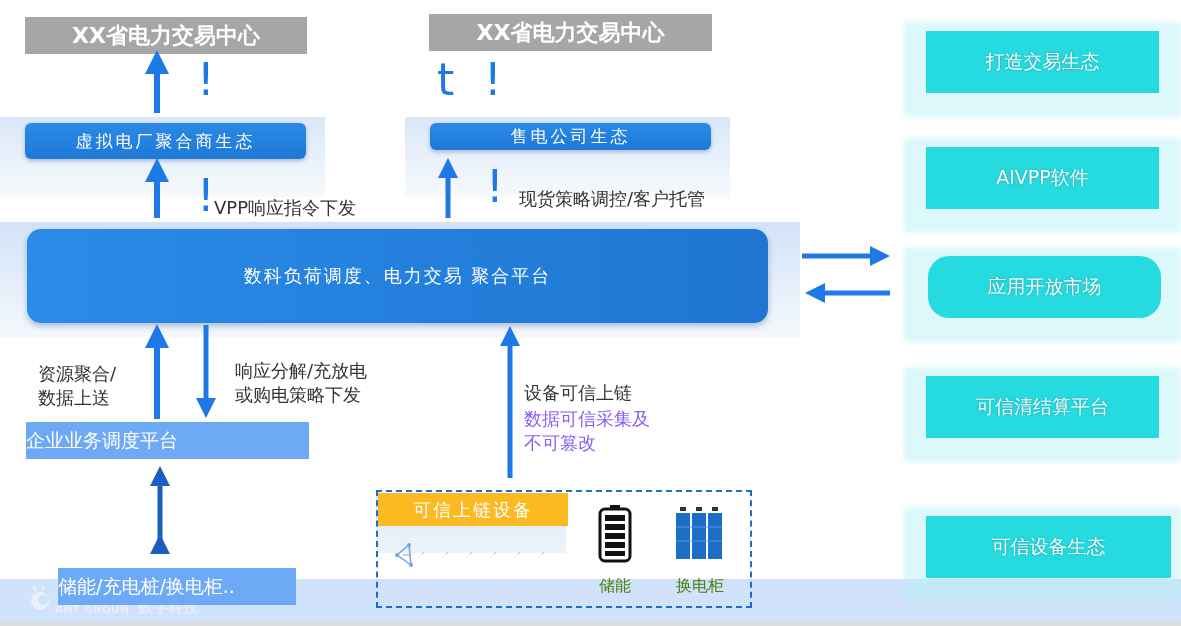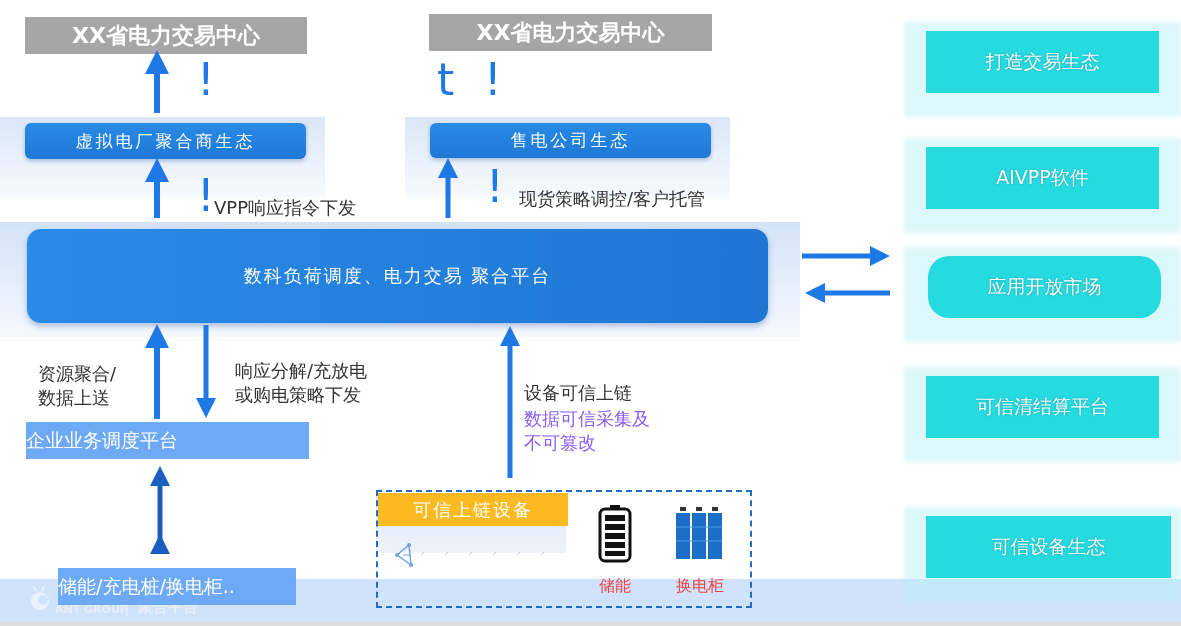--- a/index.html
+++ b/index.html
@@ -13,54 +13,54 @@
   .main-shadow { background:linear-gradient(180deg, rgba(200,220,245,0.8), rgba(220,232,248,0.3)); }
   .main-box { background:linear-gradient(90deg,#2b8be8,#1e76d2); border-radius:14px; color:#fff; font-size:18px; letter-spacing:2px; display:flex; align-items:center; justify-content:center; box-shadow:0 3px 6px rgba(0,60,140,0.3); }
   .light-box { background:#6ea9f5; color:#fff; font-size:19px; display:flex; align-items:center; justify-content:flex-start; }
   .teal-glow { background:rgba(180,240,245,0.45); filter:blur(2px); }
   .teal-box { background:#26dbe0; color:#fff; font-size:19px; display:flex; align-items:center; justify-content:center; text-shadow:0 0 2px rgba(0,80,90,0.5); }
   .label { color:#333; font-size:18px; line-height:24px; white-space:nowrap; }
   .red { color:#8b5cf6; }
   .excl { color:#1e78e6; font-size:44px; line-height:44px; font-family:"DejaVu Sans", sans-serif; }
   .dashed { border:2px dashed #1e6ec8; }
   .orange-box { background:#fbb922; color:#fff; font-size:18px; letter-spacing:2px; display:flex; align-items:center; justify-content:center; }
-  .dev-label { color:#ef4444; font-size:16px; }
+  .dev-label { color:#4d7c0f; font-size:16px; }
   .logo-text { color:#e6eefb; font-size:11px; font-weight:bold; }
   svg { overflow:visible; }
 </style>
 </head>
 <body>
 
 <div class="abs bottom-strip"></div>
 <div class="abs bottom-edge"></div>
 <div class="abs" style="left:28px;top:585px;">
   <svg width="24" height="26">
     <circle cx="12" cy="16" r="9" fill="#eaf1fc"></circle>
     <circle cx="15" cy="15" r="5" fill="#d1e3fb"></circle>
     <line x1="8" y1="6" x2="5" y2="1" stroke="#eaf1fc" stroke-width="2"></line>
     <line x1="14" y1="6" x2="16" y2="1" stroke="#eaf1fc" stroke-width="2"></line>
   </svg>
 </div>
 <div class="abs logo-text" style="left:55px;top:603px;">ANT GROUP</div>
 <div class="abs logo-text" style="left:125px;top:603px;">|</div>
-<div class="abs logo-text" style="left:138px;top:598px;font-size:15px;">聚合平台</div>
+<div class="abs logo-text" style="left:138px;top:598px;font-size:15px;">数字科技</div>
 
 <div class="abs grey-box" style="left:25px;top:17px;width:282px;height:37px;">
   <span>XX省电力交易中心</span>
 </div>
 <div class="abs grey-box" style="left:429px;top:14px;width:283px;height:37px;">
   <span>XX省电力交易中心</span>
 </div>
 
 <div class="abs eco-shadow" style="left:0;top:117px;width:325px;height:80px;"></div>
 <div class="abs eco-box" style="left:25px;top:123px;width:281px;height:36px;">
   <span>虚拟电厂聚合商生态</span>
 </div>
 <div class="abs eco-shadow" style="left:405px;top:117px;width:325px;height:80px;"></div>
-<div class="abs eco-box" style="left:430px;top:123px;width:281px;height:35px;">
+<div class="abs eco-box" style="left:430px;top:123px;width:281px;height:27px;">
   <span>售电公司生态</span>
 </div>
 
 <div class="abs excl" style="left:197px;top:58px;">!</div>
 <div class="abs excl" style="left:437px;top:58px;">t</div>
 <div class="abs excl" style="left:484px;top:58px;">!</div>
 <div class="abs excl" style="left:197px;top:174px;">!</div>
 <div class="abs excl" style="left:486px;top:165px;">!</div>
 
 <div class="abs label" style="left:214px;top:196px;">VPP响应指令下发</div>

